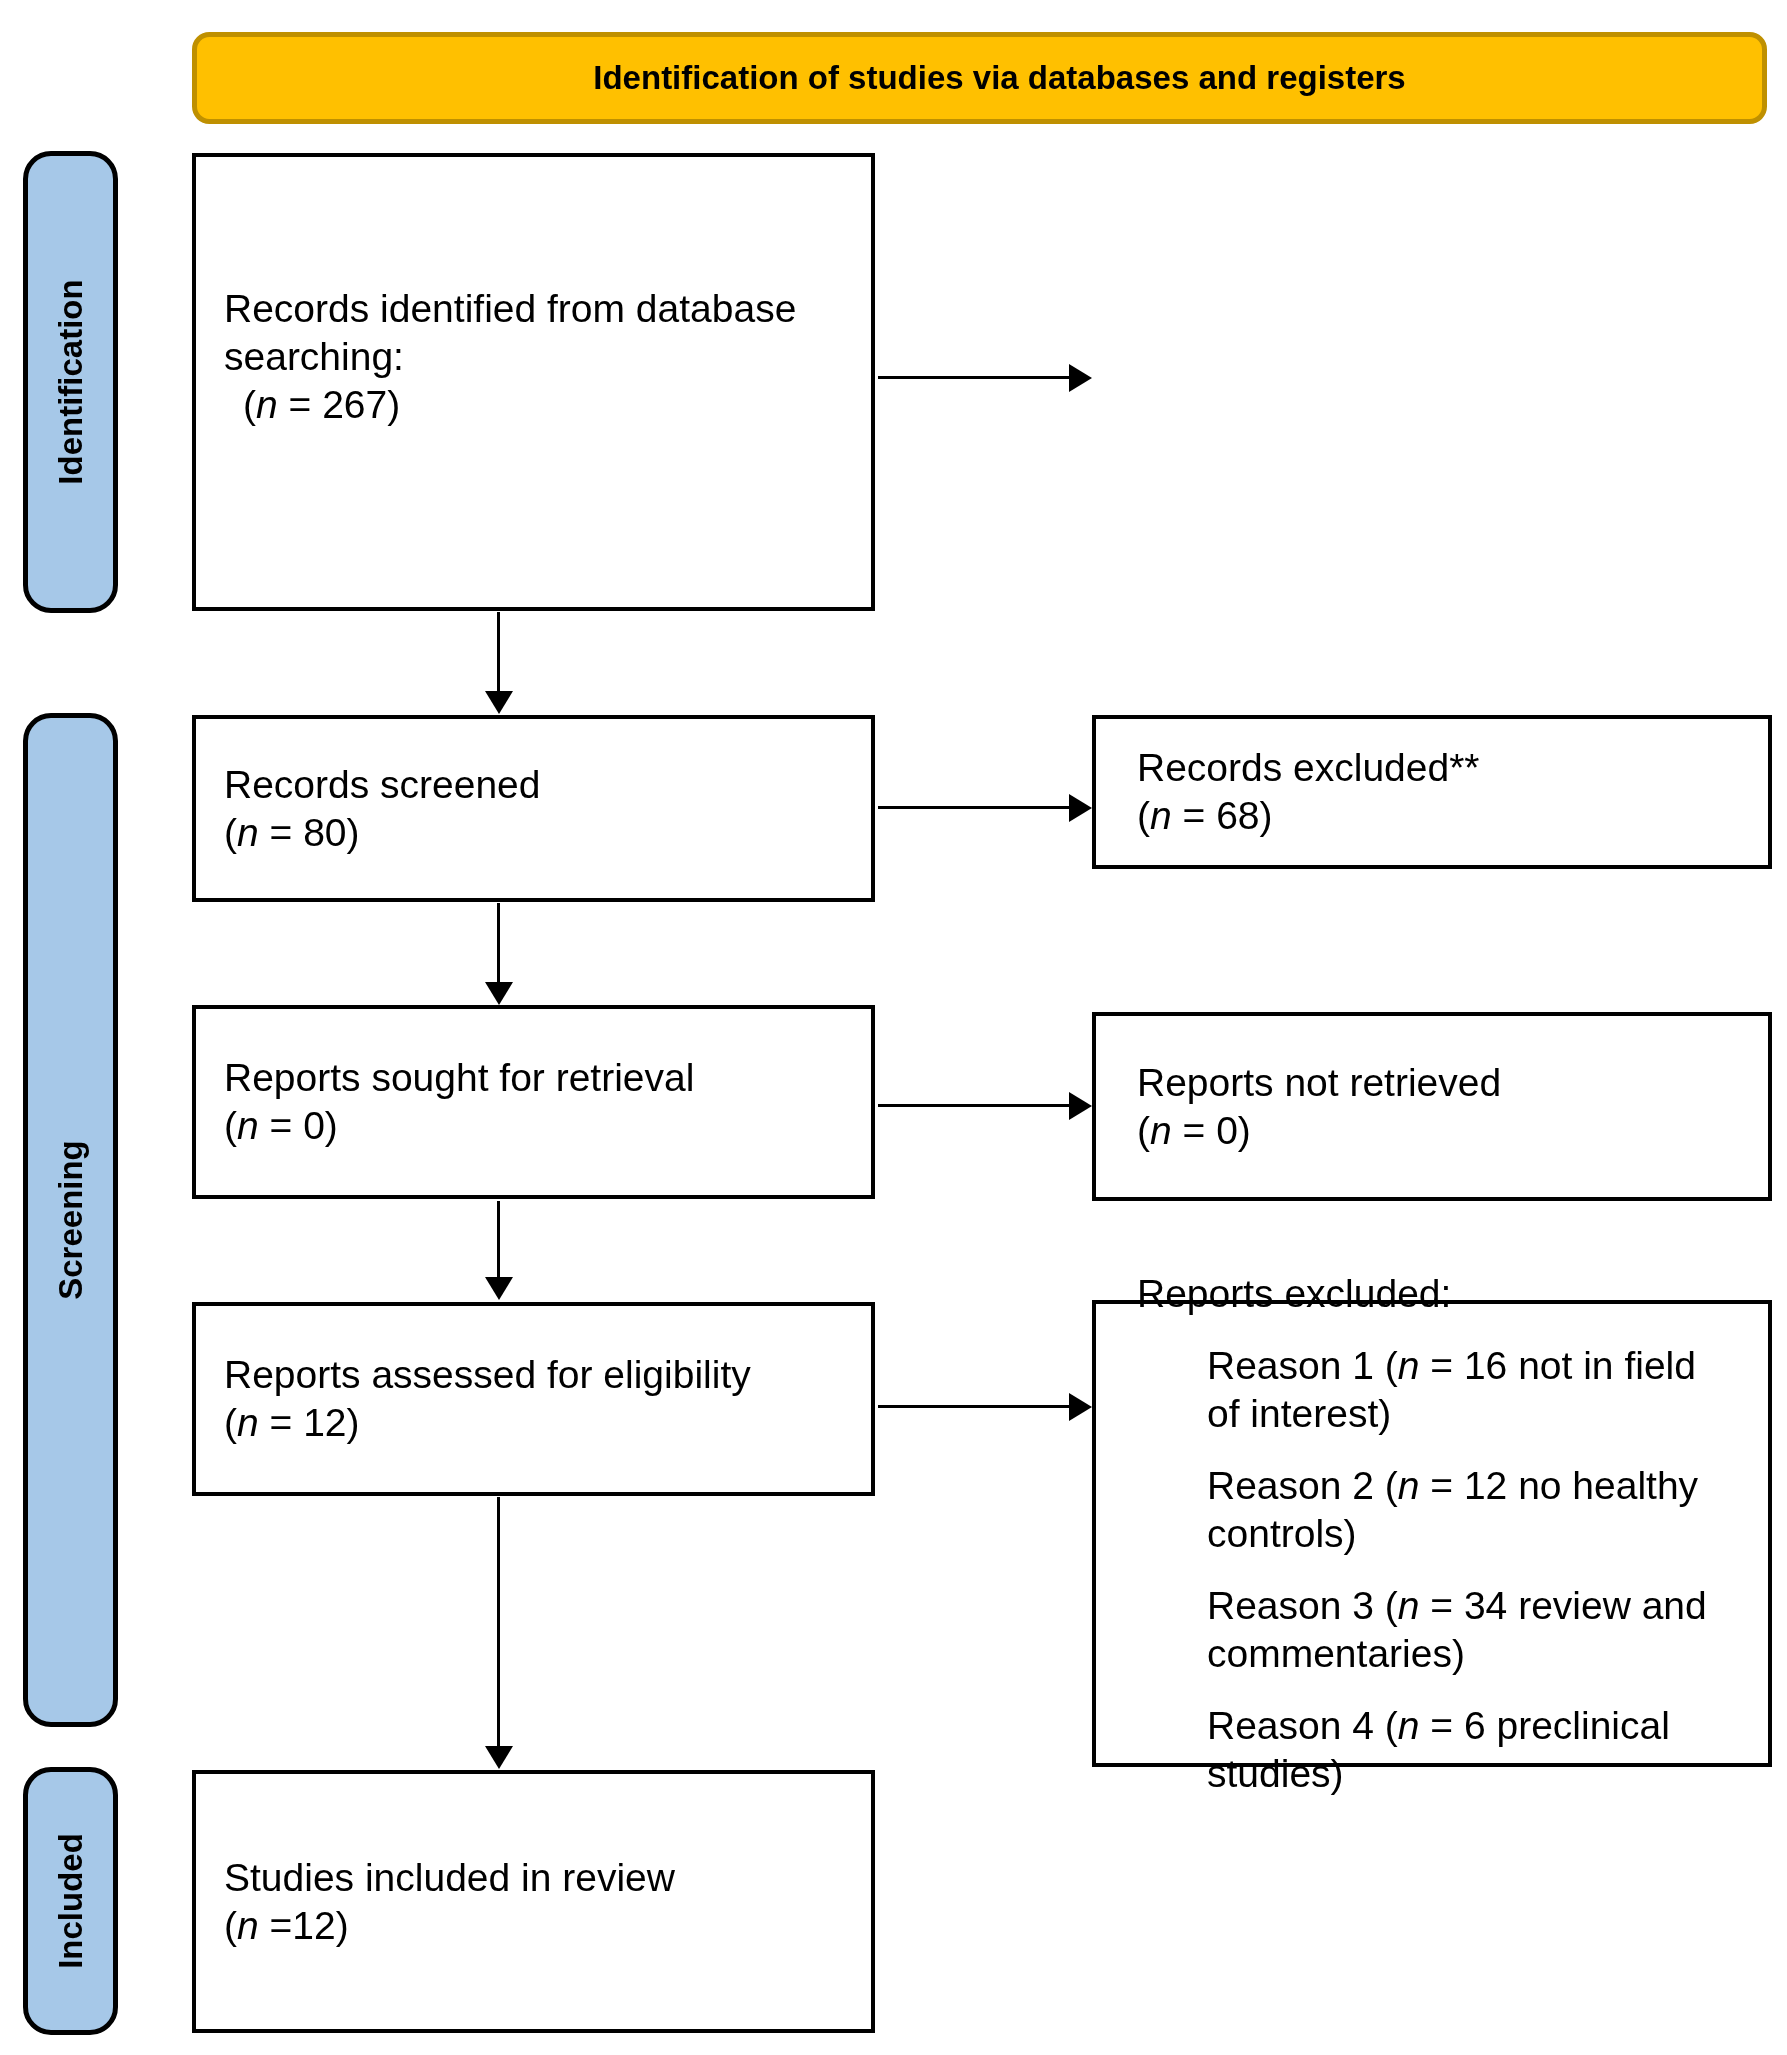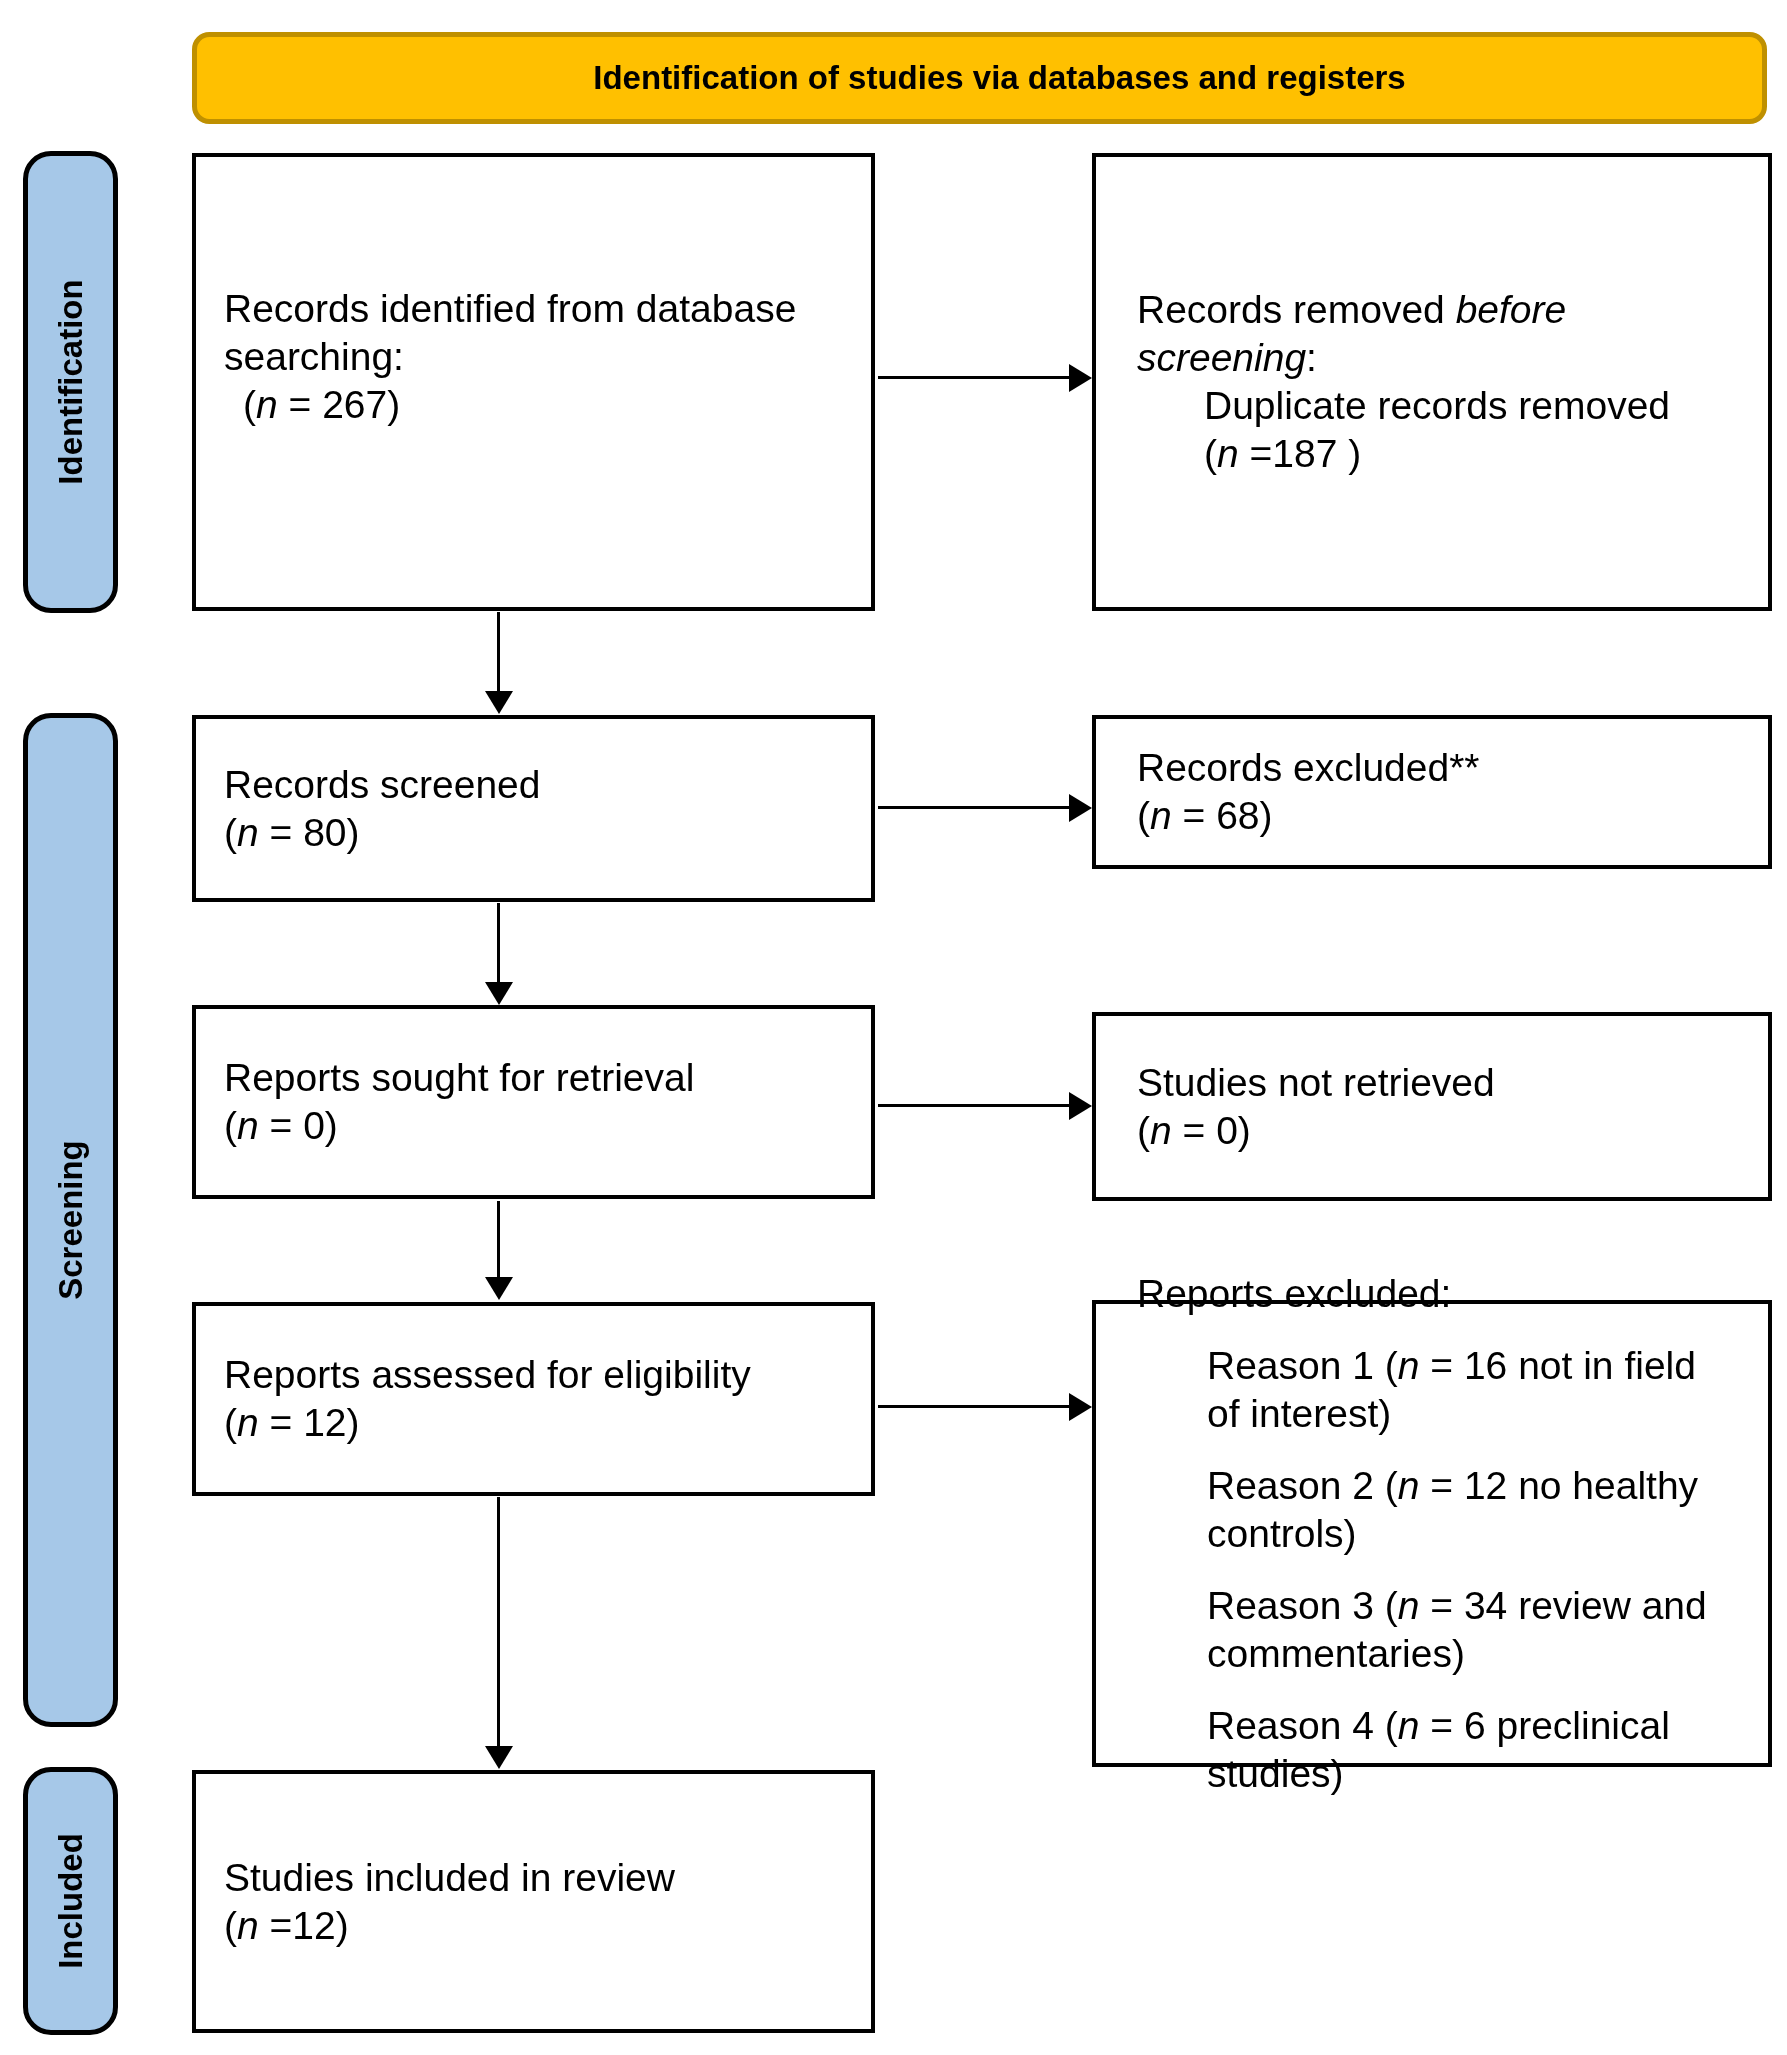--- a/index.html
+++ b/index.html
@@ -98,44 +98,38 @@
   </div>
 
   <div class="fbox left" style="top:153px; height:458px;">
     <div class="lift">
       <div>Records identified from database</div>
       <div>searching:</div>
       <div class="indent-sm"><span>(</span><span class="it">n</span><span> = 267)</span></div>
     </div>
   </div>
 
-  <div class="fbox right" style="top:153px; height:458px;">
-    <div><span>Records removed </span><span class="it">before</span></div>
-    <div><span class="it">screening</span><span>:</span></div>
-    <div class="indent-lg">Duplicate records removed</div>
-    <div class="indent-lg"><span>(</span><span class="it">n</span><span> =187 )</span></div>
-  </div>
 
   <div class="fbox left" style="top:715px; height:187px;">
     <div>Records screened</div>
     <div><span>(</span><span class="it">n</span><span> = 80)</span></div>
   </div>
 
   <div class="fbox right" style="top:715px; height:154px;">
     <div>Records excluded**</div>
     <div><span>(</span><span class="it">n</span><span> = 68)</span></div>
   </div>
 
   <div class="fbox left" style="top:1005px; height:194px;">
     <div>Reports sought for retrieval</div>
     <div><span>(</span><span class="it">n</span><span> = 0)</span></div>
   </div>
 
   <div class="fbox right" style="top:1012px; height:189px;">
-    <div>Studies not retrieved</div>
+    <div>Reports not retrieved</div>
     <div><span>(</span><span class="it">n</span><span> = 0)</span></div>
   </div>
 
   <div class="fbox left" style="top:1302px; height:194px;">
     <div>Reports assessed for eligibility</div>
     <div><span>(</span><span class="it">n</span><span> = 12)</span></div>
   </div>
 
   <div class="fbox right" style="top:1300px; height:467px;gap:24px;">
     <div>Reports excluded:</div>

